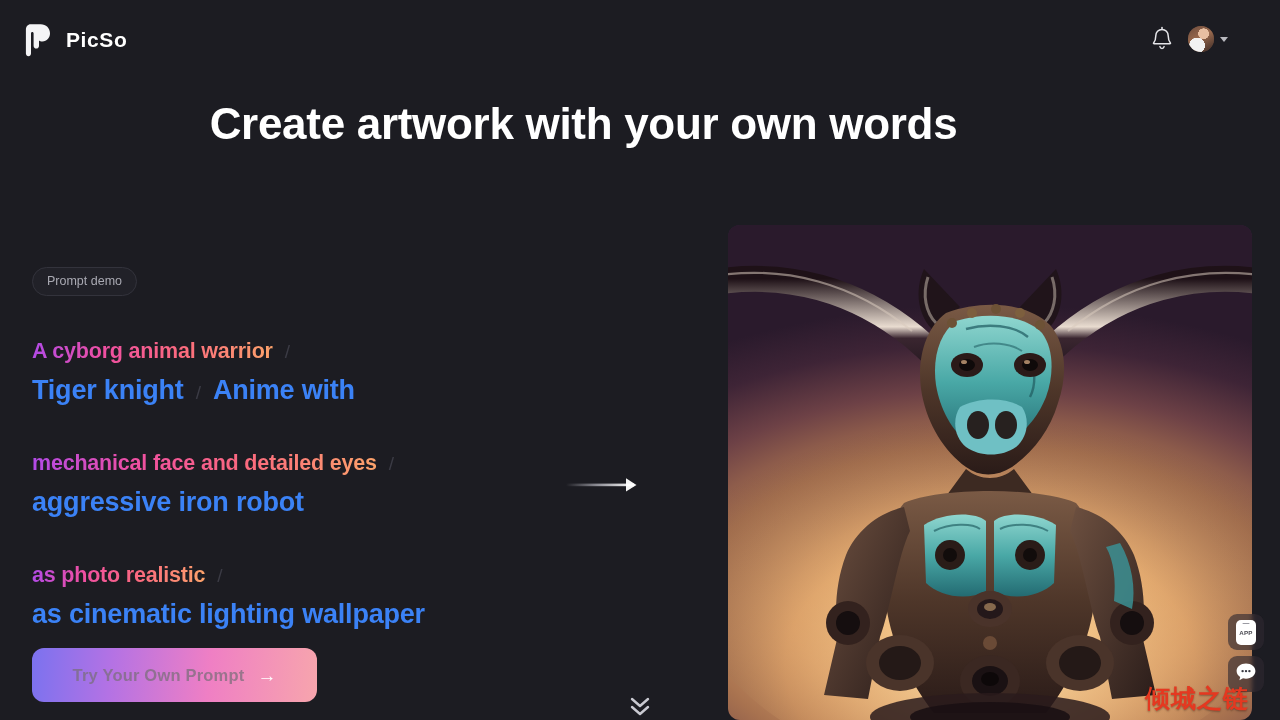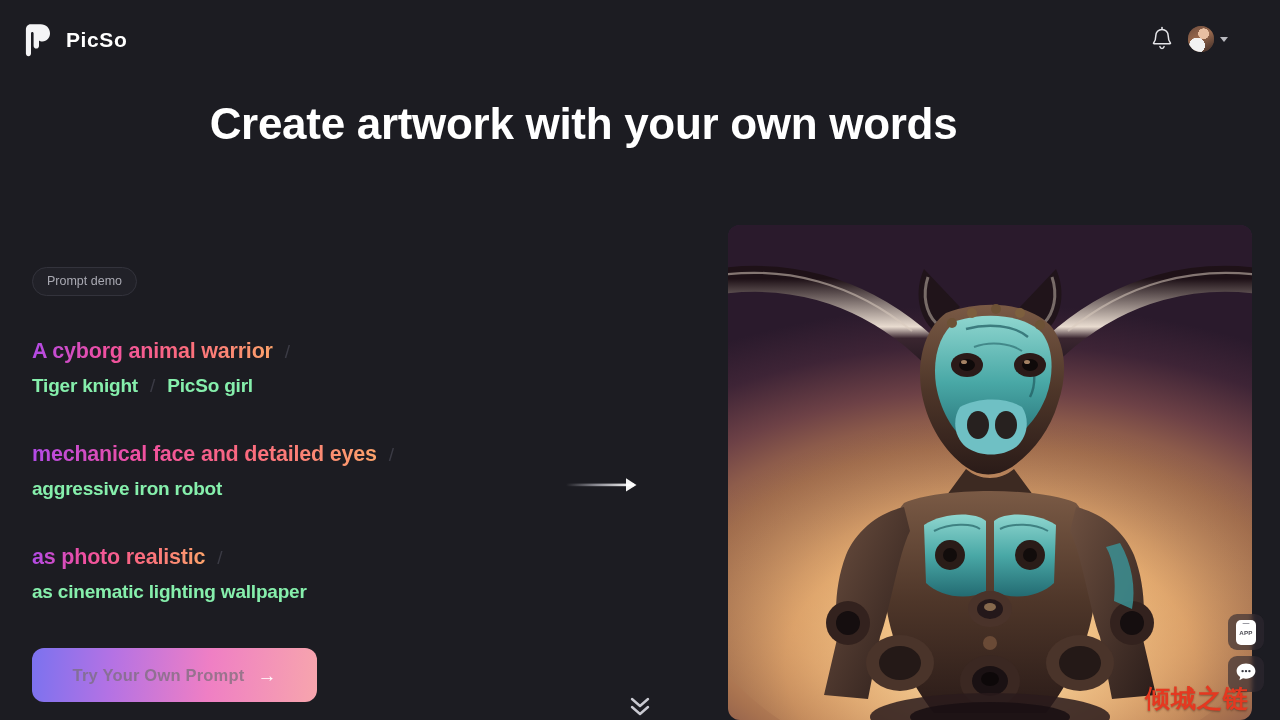--- a/index.html
+++ b/index.html
@@ -73,22 +73,22 @@
   .g3 { margin-top:45px; }
   .p-row { display:flex; align-items:baseline; flex-wrap:wrap;margin-top:35px; }
   .p-active {
     font-size:21.5px; font-weight:700; letter-spacing:-0.2px;
     background:linear-gradient(95deg,#b14ae8 0%,#ef4fa2 30%,#fb6a7e 62%,#fca36a 100%);
     -webkit-background-clip:text; background-clip:text;
     -webkit-text-fill-color:transparent; color:transparent;
     cursor:pointer;
   }
   .p-dim {
-    font-size:19px; font-weight:700; letter-spacing:-0.2px;
-    color:#86efac; cursor:pointer;
+    font-size:27px; font-weight:700; letter-spacing:-0.2px;
+    color:#3b82f6; cursor:pointer;
   }
   .sep { color:#3b3b45; font-size:19px; font-weight:400; padding:0 12px; }
   .line2 { margin-top:11px; }
 
   .cta {
     position:absolute; left:32px; top:648px;
     width:285px; height:54px; border:none; border-radius:12px;
     background:linear-gradient(95deg,#7b72ef 0%,#b472e4 28%,#ef7fc4 62%,#f7a5ad 100%);
     display:flex; align-items:center; justify-content:center; gap:13px;
     cursor:pointer;
@@ -187,21 +187,21 @@
     <span class="badge">Prompt demo</span>
 
     <div class="prompt-group g1">
       <div class="p-row">
         <span class="p-active">A cyborg animal warrior</span>
         <span class="sep">/</span>
       </div>
       <div class="p-row line2">
         <span class="p-dim">Tiger knight</span>
         <span class="sep">/</span>
-        <span class="p-dim">PicSo girl</span>
+        <span class="p-dim">Anime with</span>
       </div>
     </div>
 
     <div class="prompt-group g2">
       <div class="p-row">
         <span class="p-active">mechanical face and detailed eyes</span>
         <span class="sep">/</span>
       </div>
       <div class="p-row line2">
         <span class="p-dim">aggressive iron robot</span>

